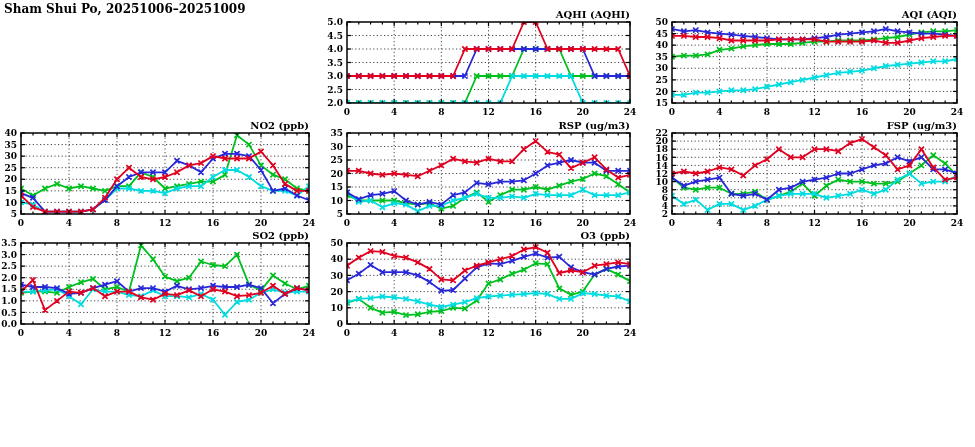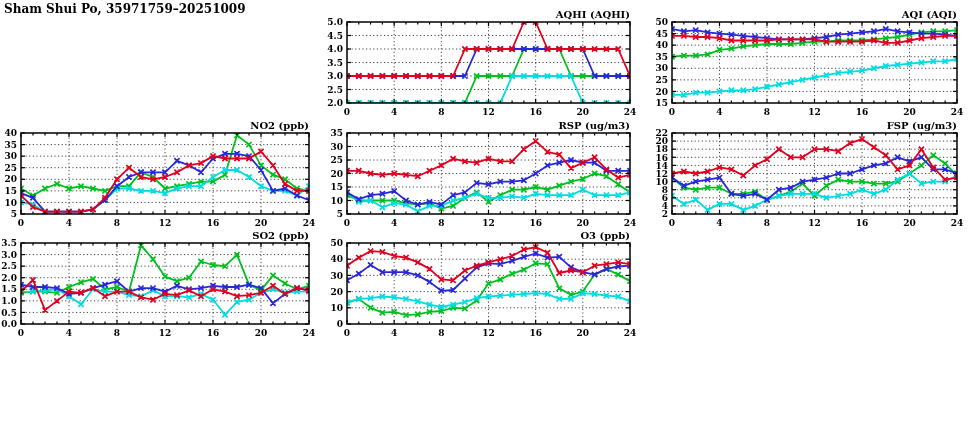--- a/index.html
+++ b/index.html
@@ -17,21 +17,21 @@
   }
   svg{position:absolute;left:0;top:0;}
   svg text{font-family:"DejaVu Serif", serif;font-weight:bold;fill:#000;}
   .tick-label{font-size:9px;}
   .chart-title{font-size:10px;}
 </style>
 </head>
 <body>
 
 <div class="page">
-  <div class="main-title">Sham Shui Po, 35971759–20251009</div>
+  <div class="main-title">Sham Shui Po, 20251006–20251009</div>
   <svg id="charts" width="975" height="447" viewBox="0 0 975 447">
       <g>
         <clipPath id="clip-aqhi">
           <rect x="347" y="22" width="283" height="81"></rect>
         </clipPath>
         <g stroke="#454545" stroke-width="1" stroke-dasharray="1.2 2.4">
           <line x1="348" y1="89.5" x2="629" y2="89.5"></line>
           <line x1="348" y1="76" x2="629" y2="76"></line>
           <line x1="348" y1="62.5" x2="629" y2="62.5"></line>
           <line x1="348" y1="49" x2="629" y2="49"></line>

